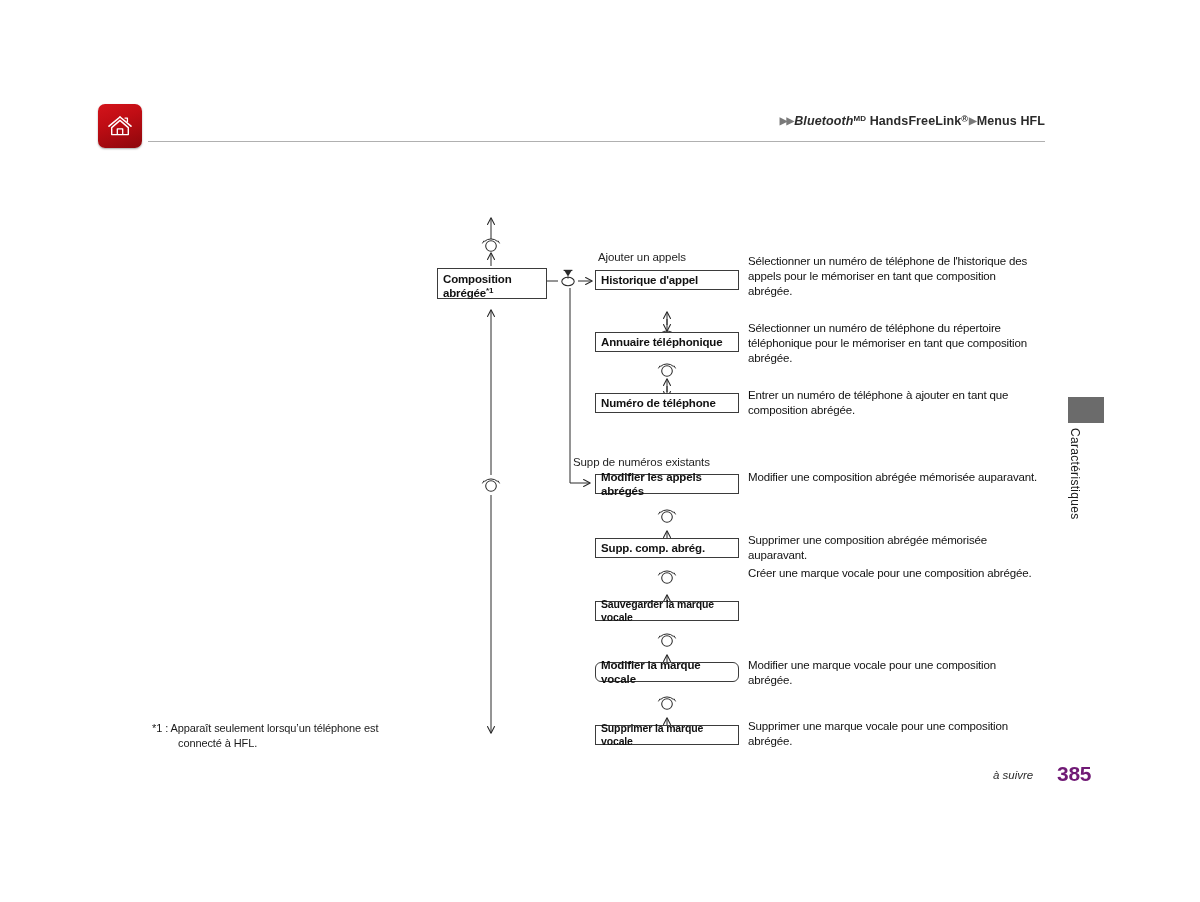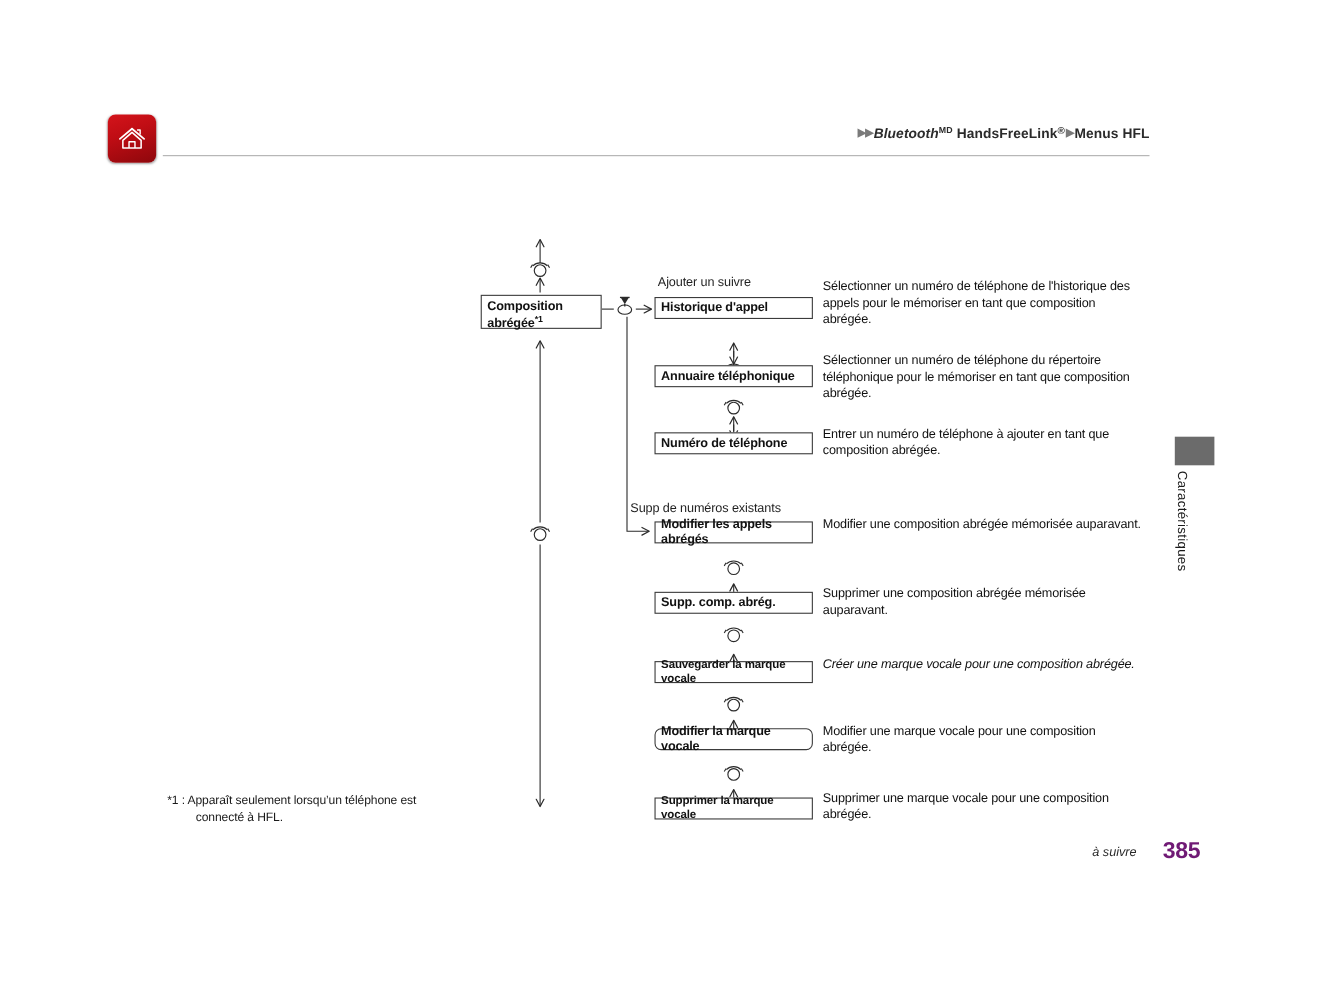--- a/index.html
+++ b/index.html
@@ -308,41 +308,41 @@
       <path d="M568,276.4 L568,278.6" stroke-width="1.2"></path>
       <path d="M563.6,270.4 L572.4,270.4" stroke-width="1.2"></path>
     </g>
   </svg>
 
   <div class="node two-line" style="left:437px; top:268px; width:110px; height:31px;">
     <span>Composition</span><br>
     <span>abrégée</span><span class="sup">*1</span>
   </div>
 
-  <div class="caption" style="left:598px; top:251px;">Ajouter un suivre</div>
+  <div class="caption" style="left:598px; top:251px;">Ajouter un appels</div>
 
   <div class="caption" style="left:573px; top:456px;">Supp de numéros existants</div>
 
   <div class="node" style="left:595px; top:270px; width:144px; height:17px;">Historique d'appel</div>
   <div class="desc" style="left:748px; top:254px; width:290px;">Sélectionner un numéro de téléphone de l'historique des appels pour le mémoriser en tant que composition abrégée.</div>
 
   <div class="node" style="left:595px; top:332px; width:144px; height:17px;">Annuaire téléphonique</div>
   <div class="desc" style="left:748px; top:321px; width:290px;">Sélectionner un numéro de téléphone du répertoire téléphonique pour le mémoriser en tant que composition abrégée.</div>
 
   <div class="node" style="left:595px; top:393px; width:144px; height:17px;">Numéro de téléphone</div>
   <div class="desc" style="left:748px; top:388px; width:290px;">Entrer un numéro de téléphone à ajouter en tant que composition abrégée.</div>
 
   <div class="node" style="left:595px; top:474px; width:144px; height:17px;">Modifier les appels abrégés</div>
   <div class="desc" style="left:748px; top:470px; width:290px;">Modifier une composition abrégée mémorisée auparavant.</div>
 
   <div class="node" style="left:595px; top:538px; width:144px; height:17px;">Supp. comp. abrég.</div>
   <div class="desc" style="left:748px; top:533px; width:290px;">Supprimer une composition abrégée mémorisée auparavant.</div>
 
   <div class="node" style="left:595px; top:601px; width:144px; height:17px; font-size:10.5px;">Sauvegarder la marque vocale</div>
-  <div class="desc" style="left:748px; top:597px; width:290px;font-style:italic;">Créer une marque vocale pour une composition abrégée.</div>
+  <div class="desc" style="left:748px; top:566px; width:290px;">Créer une marque vocale pour une composition abrégée.</div>
 
   <div class="node" style="left:595px; top:662px; width:144px; height:17px;border-radius:6px;">Modifier la marque vocale</div>
   <div class="desc" style="left:748px; top:658px; width:290px;">Modifier une marque vocale pour une composition abrégée.</div>
 
   <div class="node" style="left:595px; top:725px; width:144px; height:17px; font-size:10.5px;">Supprimer la marque vocale</div>
   <div class="desc" style="left:748px; top:719px; width:290px;">Supprimer une marque vocale pour une composition abrégée.</div>
 
   <div class="footnote">
     <span>*1 : Apparaît seulement lorsqu’un téléphone est</span>
     <span class="fn-indent">connecté à HFL.</span>

